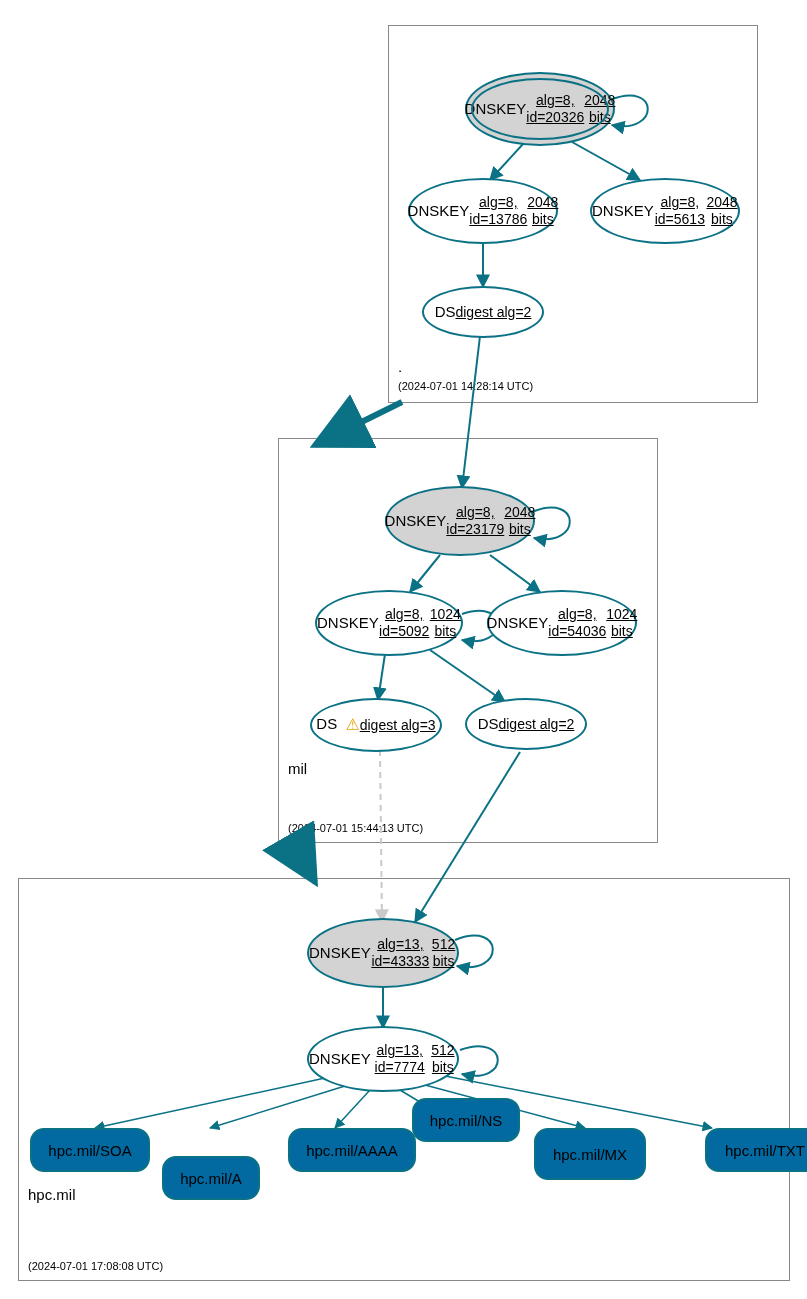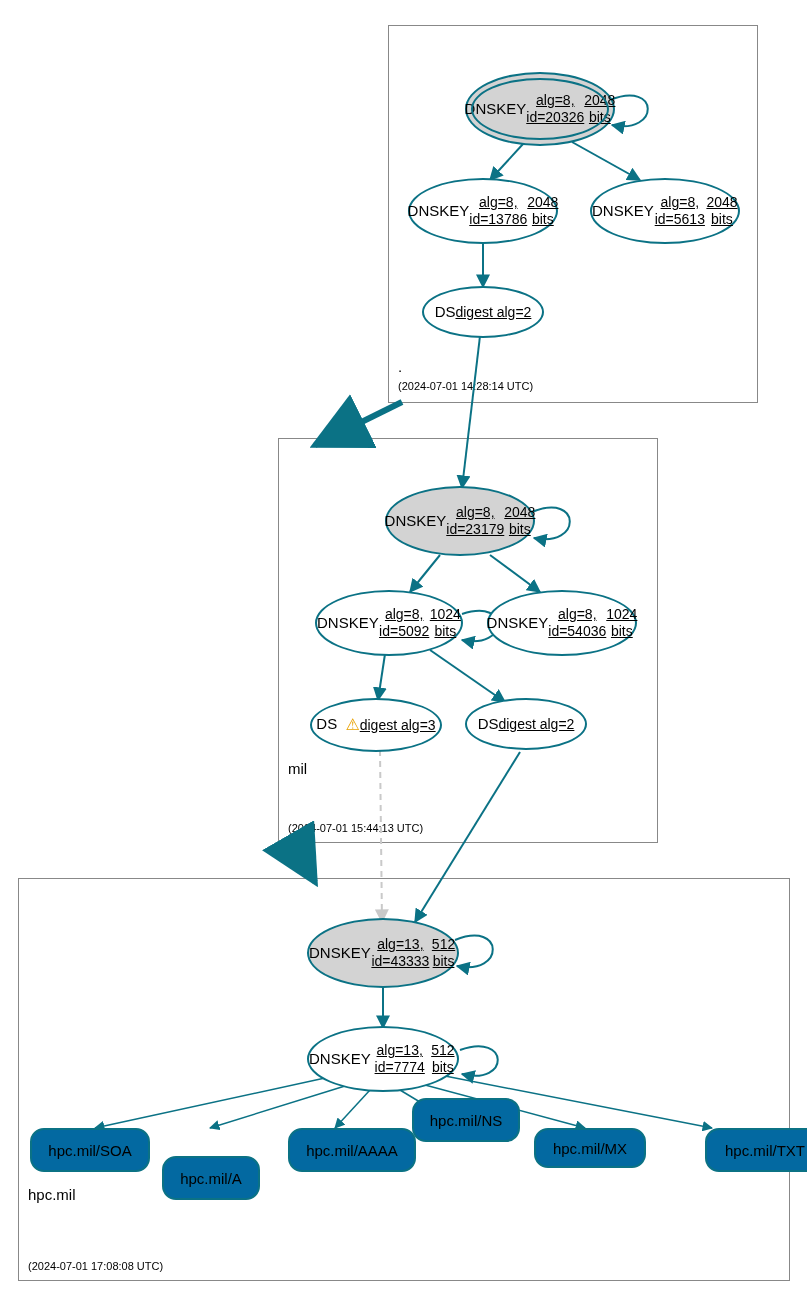--- a/index.html
+++ b/index.html
@@ -220,14 +220,14 @@
 <div class="node" style="left:307px; top:1026px; width:152px; height:66px;">
   <span class="node-title">DNSKEY</span>
   <span class="node-sub">alg=13, id=7774</span>
   <span class="node-sub">512 bits</span>
 </div>
 
 <div class="rr-node" style="left:30px;  top:1128px; width:120px; height:44px;">hpc.mil/SOA</div>
 <div class="rr-node" style="left:162px; top:1156px; width:98px;  height:44px;">hpc.mil/A</div>
 <div class="rr-node" style="left:268px; top:1128px; width:128px; height:44px;margin-left:20px;">hpc.mil/AAAA</div>
 <div class="rr-node" style="left:412px; top:1070px; width:108px; height:44px;margin-top:28px;">hpc.mil/NS</div>
-<div class="rr-node" style="left:534px; top:1128px; width:112px; height:40px;">hpc.mil/MX</div>
+<div class="rr-node" style="left:534px; top:1128px; width:112px; height:52px;">hpc.mil/MX</div>
 <div class="rr-node" style="left:658px; top:1128px; width:120px; height:44px;margin-left:47px;">hpc.mil/TXT</div>
 
 </body></html>

